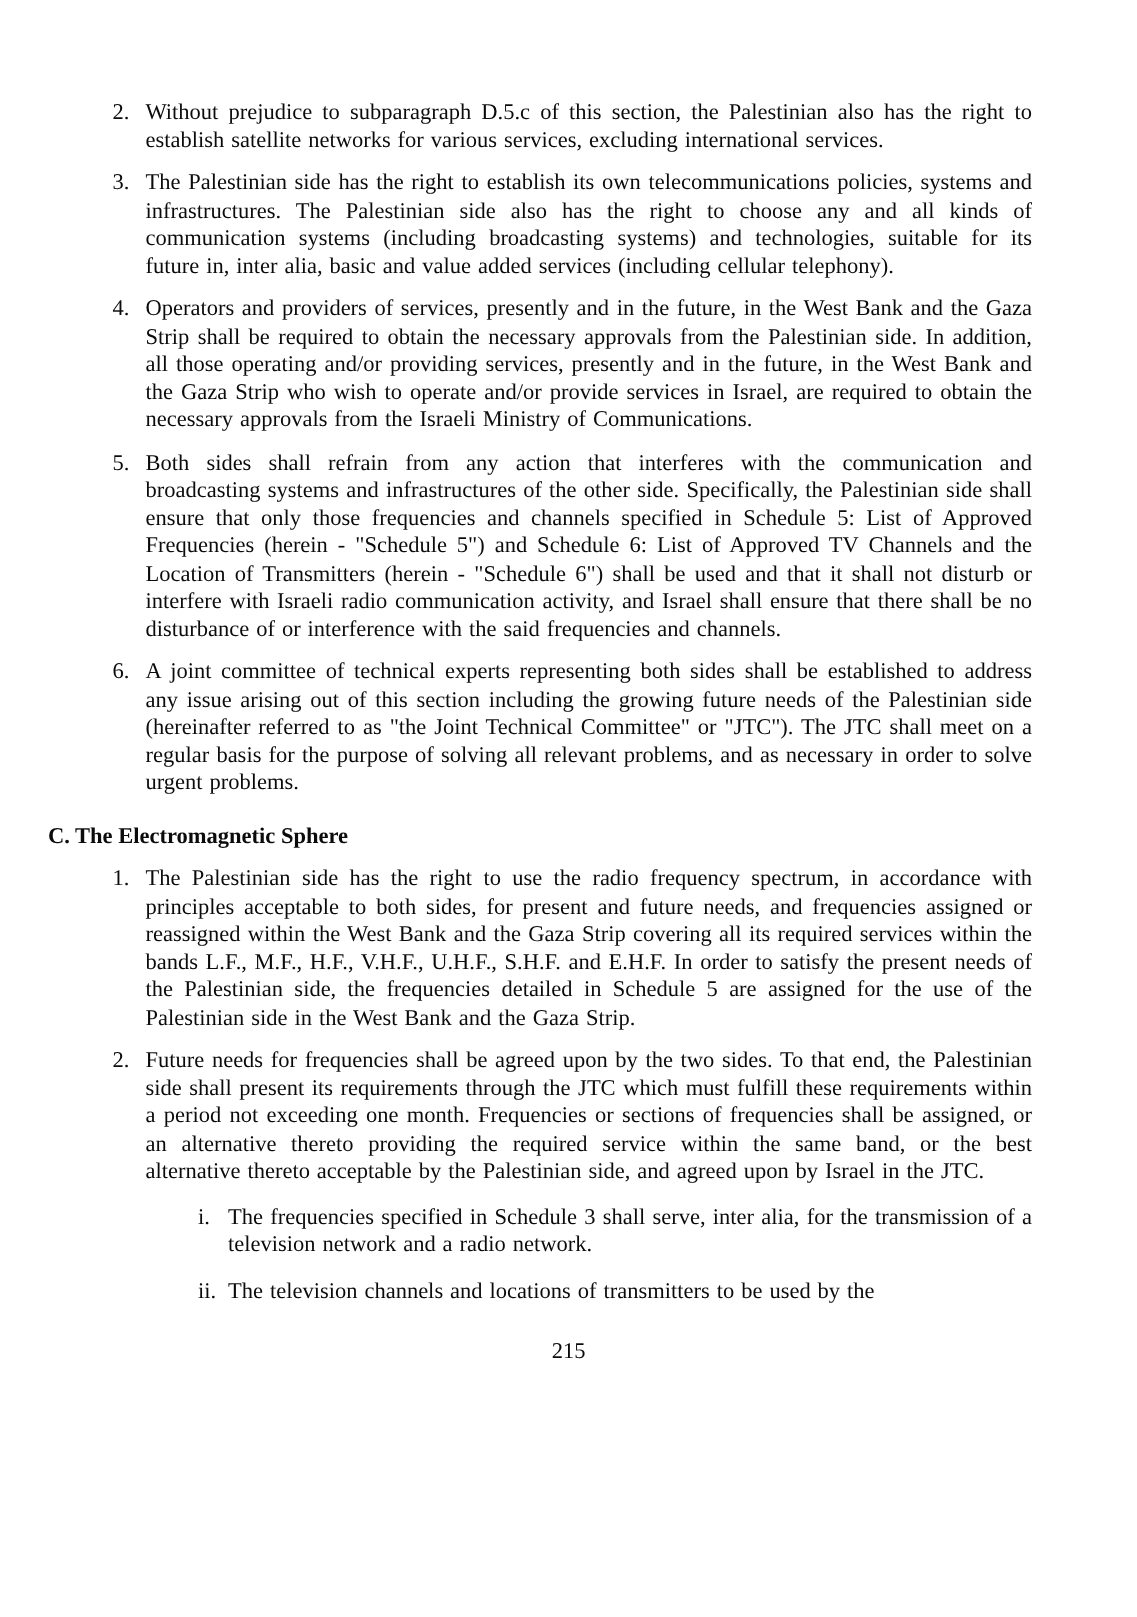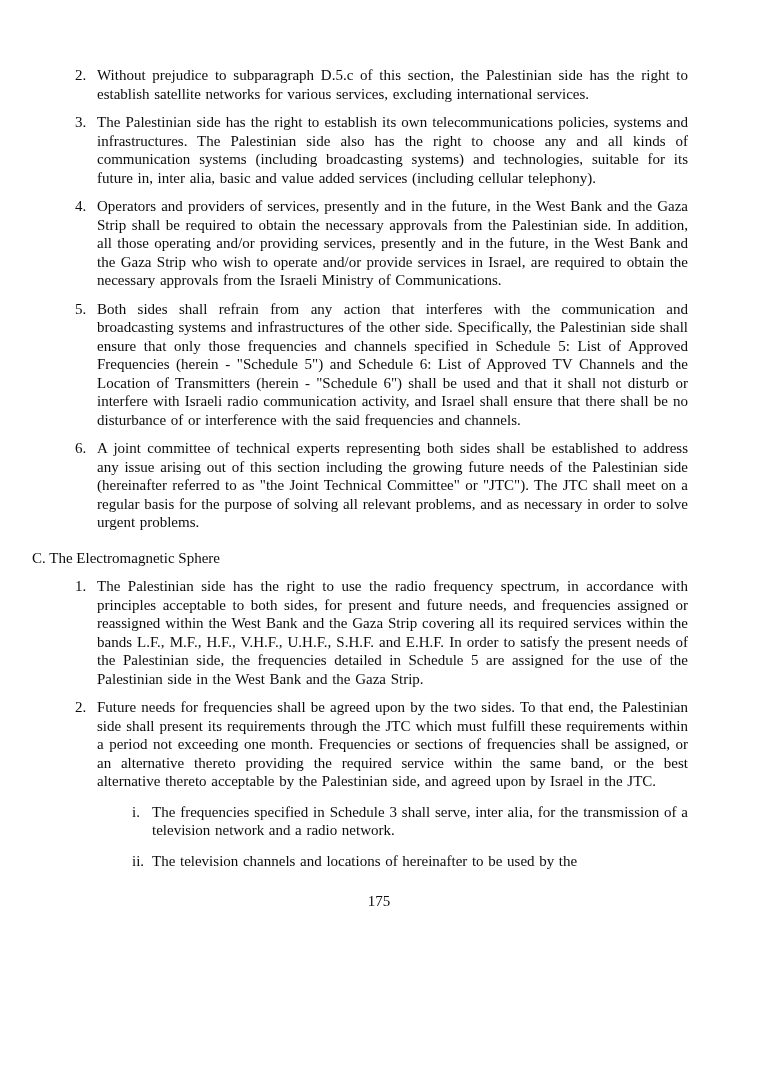--- a/index.html
+++ b/index.html
@@ -37,21 +37,21 @@
   .num {
     flex: 0 0 22px;
   }
   .txt {
     flex: 1;
     text-align: justify;
     word-spacing: 0.06em;
   }
   .heading {
     margin: 17px 70px 10px 32px;
-    font-weight: 400;
+    font-weight: 700;
   }
   .sub-list {
     margin: 12px 70px 0 132px;
   }
   .sub-item {
     display: flex;
     margin-bottom: 12px;
   }
   .sub-item:last-child {
     margin-bottom: 0;
@@ -66,21 +66,21 @@
   }
 </style>
 </head>
 <body>
 
 <div class="page">
 
   <div class="list">
     <div class="item">
       <div class="num">2.</div>
-      <div class="txt">Without prejudice to subparagraph D.5.c of this section, the Palestinian side has the right to establish satellite networks for various services, excluding international services.</div>
+      <div class="txt">Without prejudice to subparagraph D.5.c of this section, the Palestinian also has the right to establish satellite networks for various services, excluding international services.</div>
     </div>
     <div class="item">
       <div class="num">3.</div>
       <div class="txt">The Palestinian side has the right to establish its own telecommunications policies, systems and infrastructures. The Palestinian side also has the right to choose any and all kinds of communication systems (including broadcasting systems) and technologies, suitable for its future in, inter alia, basic and value added services (including cellular telephony).</div>
     </div>
     <div class="item">
       <div class="num">4.</div>
       <div class="txt">Operators and providers of services, presently and in the future, in the West Bank and the Gaza Strip shall be required to obtain the necessary approvals from the Palestinian side. In addition, all those operating and/or providing services, presently and in the future, in the West Bank and the Gaza Strip who wish to operate and/or provide services in Israel, are required to obtain the necessary approvals from the Israeli Ministry of Communications.</div>
     </div>
     <div class="item">
@@ -106,19 +106,19 @@
     </div>
   </div>
 
   <div class="sub-list">
     <div class="sub-item">
       <div class="sub-num">i.</div>
       <div class="txt">The frequencies specified in Schedule 3 shall serve, inter alia, for the transmission of a television network and a radio network.</div>
     </div>
     <div class="sub-item">
       <div class="sub-num">ii.</div>
-      <div class="txt">The television channels and locations of hereinafter to be used by the</div>
+      <div class="txt">The television channels and locations of transmitters to be used by the</div>
     </div>
   </div>
 
-  <div class="page-num">175</div>
+  <div class="page-num">215</div>
 
 </div>
 
 </body></html>

